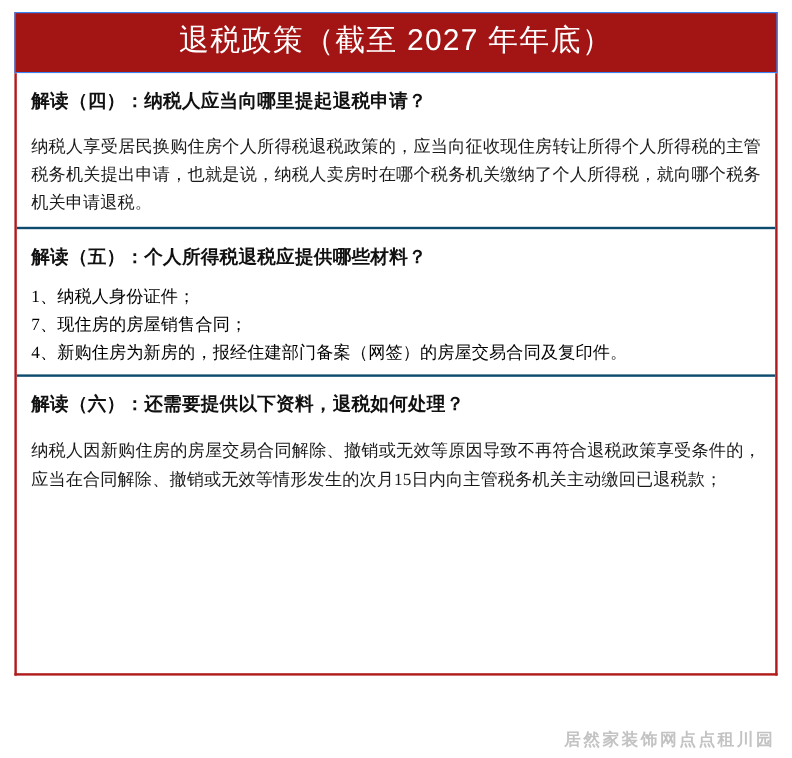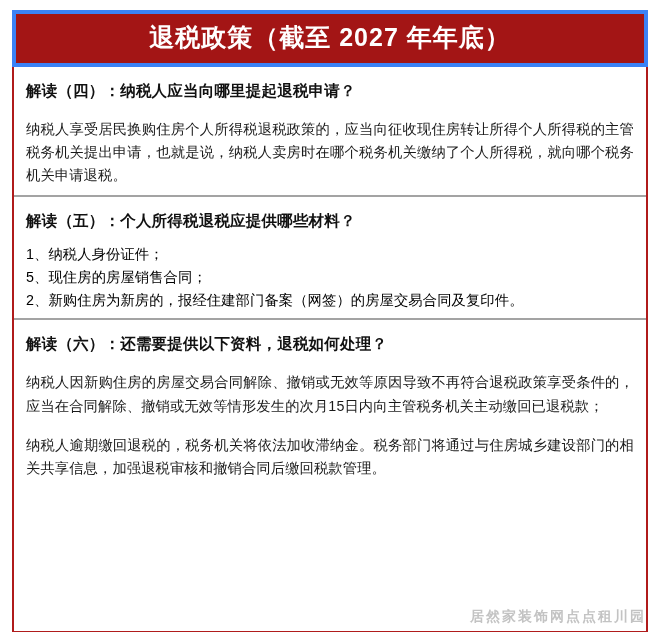--- a/index.html
+++ b/index.html
@@ -19,41 +19,42 @@
     height: 632px;
     box-sizing: border-box;
     padding: 10px 12px 6px 12px;
     background: #ffffff;
   }
   .banner {
     background: #a31515;
     color: #ffffff;
     text-align: center;
     font-size: 25px;
-    font-weight: bold;
+    font-weight: normal;
     letter-spacing: 1px;
     padding: 9px 0 11px 0;
     line-height: 1.15;
-    border: 4px solid #3b82f6;
+    border: 1px solid #3b82f6;
   }
   .doc-body {
     border: 2px solid #b01b1b;
     border-top: none;
     box-sizing: border-box;
     padding: 0;
     background: #ffffff;
-    height: 566px;
+    height: 502px;
     overflow: hidden;
   }
   .section {
     padding: 10px 12px 6px 12px;
     box-sizing: border-box;
   }
   .section + .section {
-    border-top: 2px solid #a3a3a3;
+    border-top: 2px solid #0c4a6e;
+    font-family: Liberation Serif, serif;
   }
   .q-title {
     font-size: 15.5px;
     font-weight: bold;
     color: #111111;
     line-height: 1.5;
     margin: 2px 0 10px 0;
     letter-spacing: 0.2px;
   }
   .para {
@@ -97,27 +98,26 @@
   <div class="doc-body">
 
     <div class="section">
       <div class="q-title">解读（四）：纳税人应当向哪里提起退税申请？</div>
       <p class="para">纳税人享受居民换购住房个人所得税退税政策的，应当向征收现住房转让所得个人所得税的主管税务机关提出申请，也就是说，纳税人卖房时在哪个税务机关缴纳了个人所得税，就向哪个税务机关申请退税。</p>
     </div>
 
     <div class="section">
       <div class="q-title">解读（五）：个人所得税退税应提供哪些材料？</div>
       <p class="list-item">1、纳税人身份证件；</p>
-      <p class="list-item">5、现住房的房屋销售合同；</p>
-      <p class="list-item">2、新购住房为新房的，报经住建部门备案（网签）的房屋交易合同及复印件。</p>
+      <p class="list-item">7、现住房的房屋销售合同；</p>
+      <p class="list-item">4、新购住房为新房的，报经住建部门备案（网签）的房屋交易合同及复印件。</p>
     </div>
 
     <div class="section">
       <div class="q-title">解读（六）：还需要提供以下资料，退税如何处理？</div>
       <p class="para">纳税人因新购住房的房屋交易合同解除、撤销或无效等原因导致不再符合退税政策享受条件的，应当在合同解除、撤销或无效等情形发生的次月15日内向主管税务机关主动缴回已退税款；</p>
-      <p class="para">纳税人逾期缴回退税的，税务机关将依法加收滞纳金。税务部门将通过与住房城乡建设部门的相关共享信息，加强退税审核和撤销合同后缴回税款管理。</p>
     </div>
 
   </div>
 
   <div class="watermark">居然家装饰网点点租川园</div>
 
 </div>
 
 </body></html>

